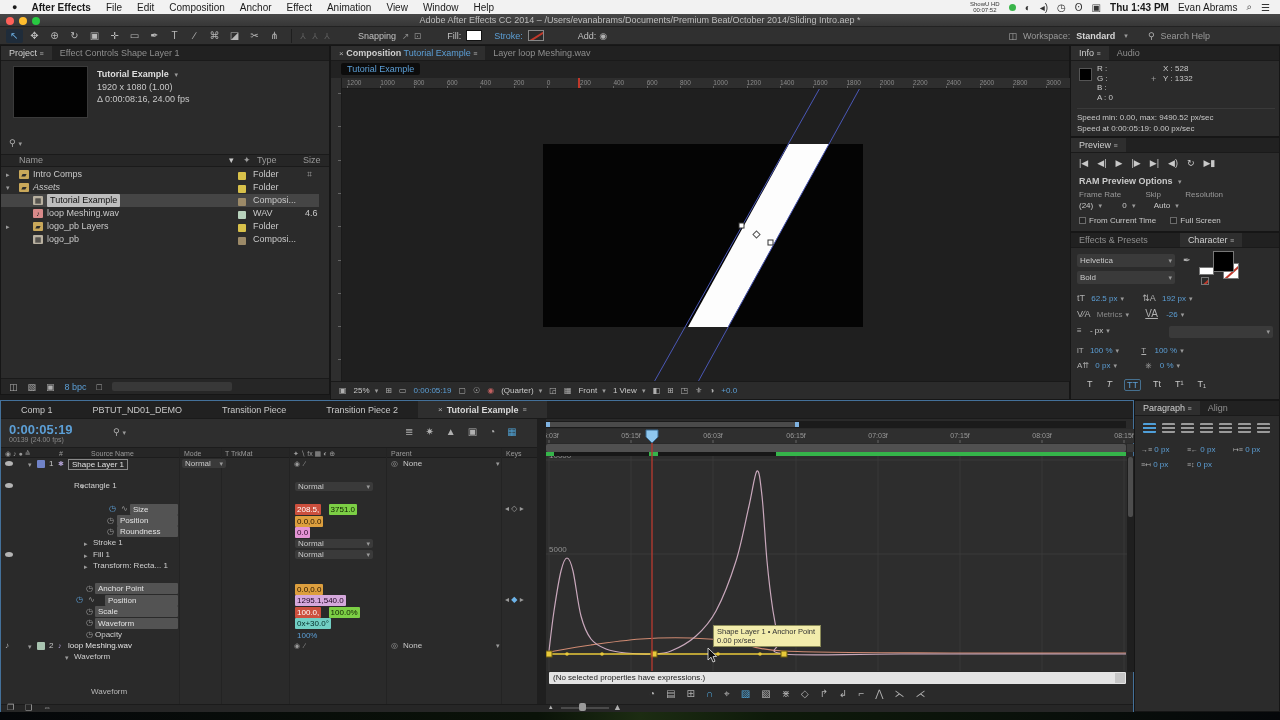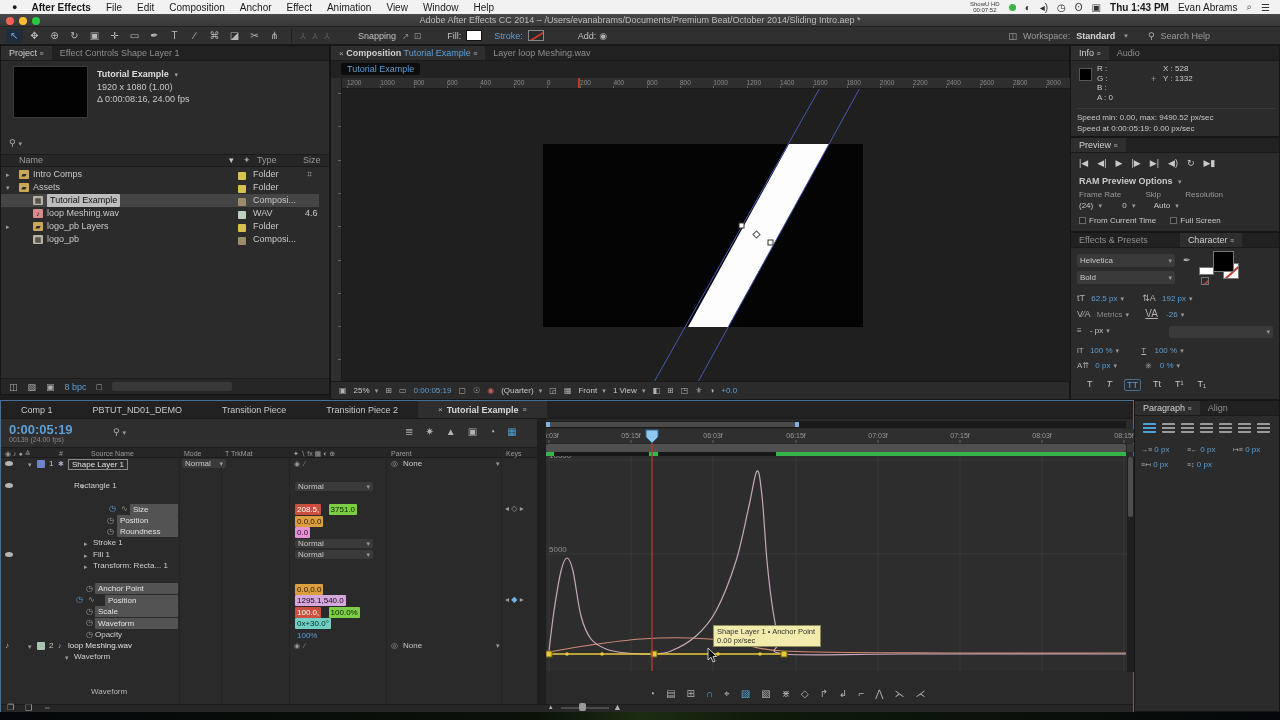--- a/index.html
+++ b/index.html
@@ -154,21 +154,21 @@
           <span class="tw" style="left:5px">▸</span>
           <span style="left:18px;top:2px;width:10px;height:9px;line-height:9px;font-size:7px;text-align:center;color:#2b2b2b;background:#c9a85a;border-radius:1px">▰</span>
           <span style="left:32px;">Intro Comps</span>
           <span style="left:237px;top:3px" class="sw"><i class="sw" style="background:#d8c14a"></i></span>
           <span style="left:252px">Folder</span>
           <span style="left:306px" class="ic">⌗</span>
         </div>
         <div class="pitem" style="top:13px;">
           <span class="tw" style="left:5px">▾</span>
           <span style="left:18px;top:2px;width:10px;height:9px;line-height:9px;font-size:7px;text-align:center;color:#2b2b2b;background:#c9a85a;border-radius:1px">▰</span>
-          <span style="left:32px;">Assets</span>
+          <span style="left:32px;font-style:italic;">Assets</span>
           <span style="left:237px;top:3px" class="sw"><i class="sw" style="background:#d8c14a"></i></span>
           <span style="left:252px">Folder</span>
         </div>
         <div class="pitem" style="top:26px;background:#454545;">
           <span style="left:32px;top:2px;width:10px;height:9px;line-height:9px;font-size:7px;text-align:center;color:#2b2b2b;background:#b8b0a0;border-radius:1px">▦</span>
           <span style="left:46px;background:#bdbdbd;color:#111;padding:0 3px;border-radius:1px;">Tutorial Example</span>
           <span style="left:237px;top:3px" class="sw"><i class="sw" style="background:#9c8a68"></i></span>
           <span style="left:252px">Composi...</span>
         </div>
         <div class="pitem" style="top:39px;">
@@ -644,20 +644,24 @@
 
     <div class="abs" style="left:712px;top:224px;width:108px;background:#f2ecac;border:1px solid #8c8c5a;color:#333;font-size:7.5px;line-height:9px;padding:1px 3px;z-index:5">
       <div>Shape Layer 1 • Anchor Point</div>
       <div>0.00 px/sec</div>
     </div>
 
     <svg class="abs" style="left:706px;top:247px;z-index:6" width="11" height="15" viewBox="0 0 11 15">
       <path d="M1,0 L1,12 L4,9.2 L6,14 L8,13.2 L6,8.6 L9.6,8.4 Z" fill="#111" stroke="#eee" stroke-width="0.8"></path>
     </svg>
 
+    <div class="abs" style="left:548px;top:271px;width:577px;height:12px;background:#e4e4e4;border-radius:1px;color:#222;font-size:8px;line-height:12px;padding-left:4px">
+      <span>(No selected properties have expressions.)</span>
+      <span class="abs" style="right:1px;top:1px;width:10px;height:10px;background:#c6c6c6"></span>
+    </div>
 
     <div id="gtools" class="abs" style="left:648px;top:287px;display:flex;gap:11px;font-size:10px">
         <span class="ic" style="">◔</span>
         <span class="ic" style="">▤</span>
         <span class="ic" style="">⊞</span>
         <span class="ic" style="color:#4fa3d6">∩</span>
         <span class="ic" style="">⌖</span>
         <span class="ic" style="color:#4fa3d6">▨</span>
         <span class="ic" style="">▧</span>
         <span class="ic" style="">⋇</span>

